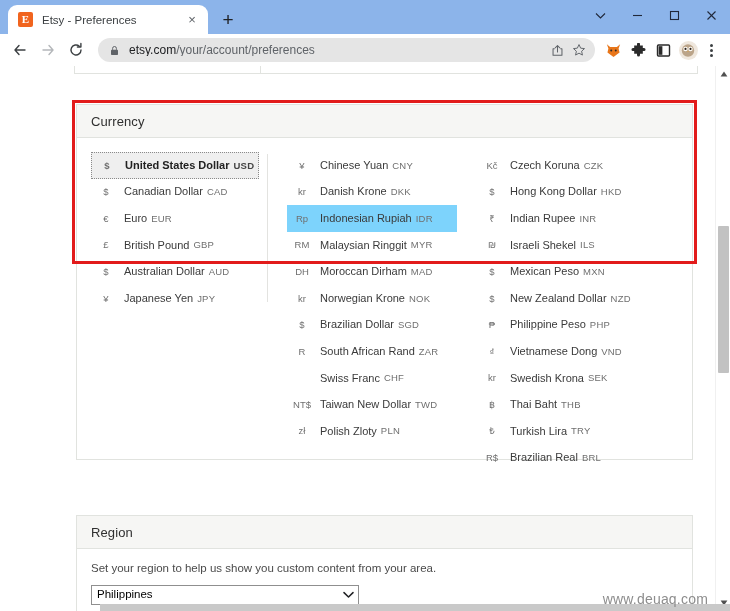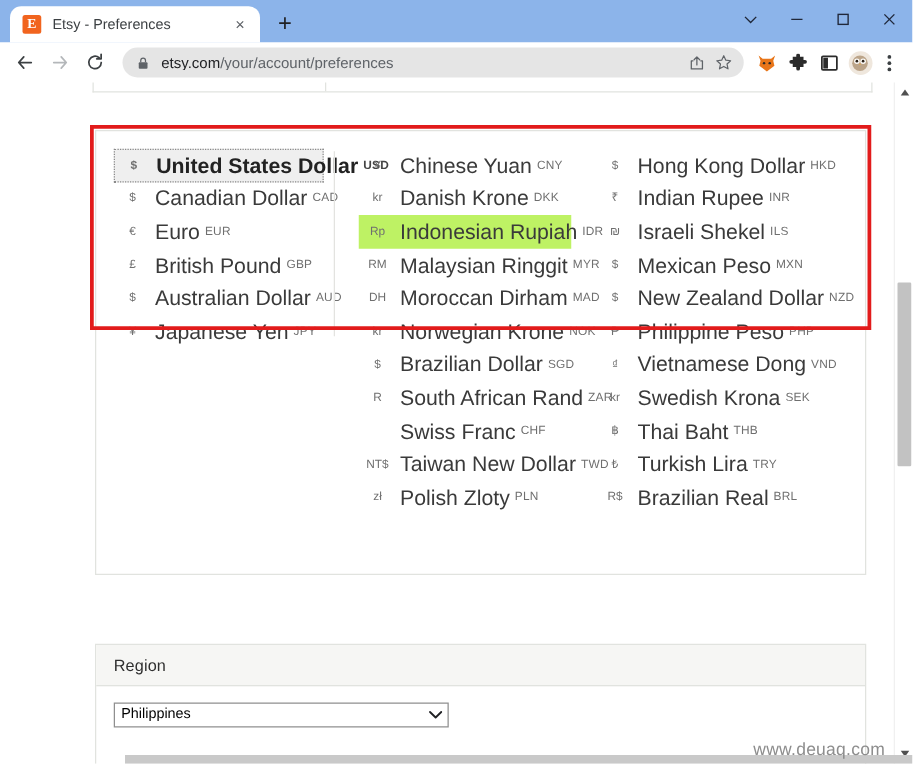--- a/index.html
+++ b/index.html
@@ -335,32 +335,32 @@
     box-sizing: border-box;
     padding: 0 6px 0 4px;
     white-space: nowrap;
   }
   .cur-item.selected {
     background: #efefef;
     border: 1px dotted #8a8a8a;
     font-weight: bold;
   }
   .cur-item.hover {
-    background: #bef264;
+    background: #7dd3fc;
   }
   .cur-sym {
     width: 22px;
     flex: 0 0 auto;
     font-size: 9.5px;
     color: #6f6f6f;
     text-align: center;
     line-height: 1;
   }
   .cur-name {
-    font-size: 17px;
+    font-size: 11px;
     color: #3a3a3a;
     margin-left: 7px;
     line-height: 1;
   }
   .cur-item.selected .cur-name { color: #222; }
   .cur-code {
     font-size: 9.5px;
     color: #6f6f6f;
     margin-left: 4px;
     letter-spacing: 0.2px;
@@ -581,20 +581,23 @@
   <div class="viewport">
     <div class="page">
 
       <div class="panel-cut">
         <div class="divider-v"></div>
       </div>
 
       <div class="redbox"></div>
 
       <div class="card card-currency">
+        <div class="card-header">
+          <span class="card-header-title">Currency</span>
+        </div>
         <div class="card-body">
 
           <div class="cur-columns">
             <div class="col-divider"></div>
             <div class="cur-col cur-col-1">
                 <div class="cur-item selected">
                   <span class="cur-sym">$</span>
                   <span class="cur-name">United States Dollar</span>
                   <span class="cur-code">USD</span>
                 </div>
@@ -676,20 +679,25 @@
                   <span class="cur-code">TWD</span>
                 </div>
                 <div class="cur-item">
                   <span class="cur-sym">zł</span>
                   <span class="cur-name">Polish Zloty</span>
                   <span class="cur-code">PLN</span>
                 </div>
               </div>
             <div class="cur-col cur-col-3">
                 <div class="cur-item">
+                  <span class="cur-sym">Kč</span>
+                  <span class="cur-name">Czech Koruna</span>
+                  <span class="cur-code">CZK</span>
+                </div>
+                <div class="cur-item">
                   <span class="cur-sym">$</span>
                   <span class="cur-name">Hong Kong Dollar</span>
                   <span class="cur-code">HKD</span>
                 </div>
                 <div class="cur-item">
                   <span class="cur-sym">₹</span>
                   <span class="cur-name">Indian Rupee</span>
                   <span class="cur-code">INR</span>
                 </div>
                 <div class="cur-item">
@@ -740,20 +748,21 @@
               </div>
           </div>
         </div>
       </div>
 
       <div class="card card-region">
         <div class="card-header">
           <span class="card-header-title">Region</span>
         </div>
         <div class="region-body">
+          <div class="region-desc">Set your region to help us show you custom content from your area.</div>
           <div class="region-select">
             <span class="region-select-value">Philippines</span>
             <span class="region-caret">
               <svg width="11" height="8" viewBox="0 0 11 8">
                   <path d="M1 1.6 L5.5 6 L10 1.6" stroke="#202124" stroke-width="1.5" fill="none" stroke-linecap="round" stroke-linejoin="round"></path>
                 </svg>
             </span>
           </div>
         </div>
       </div>

